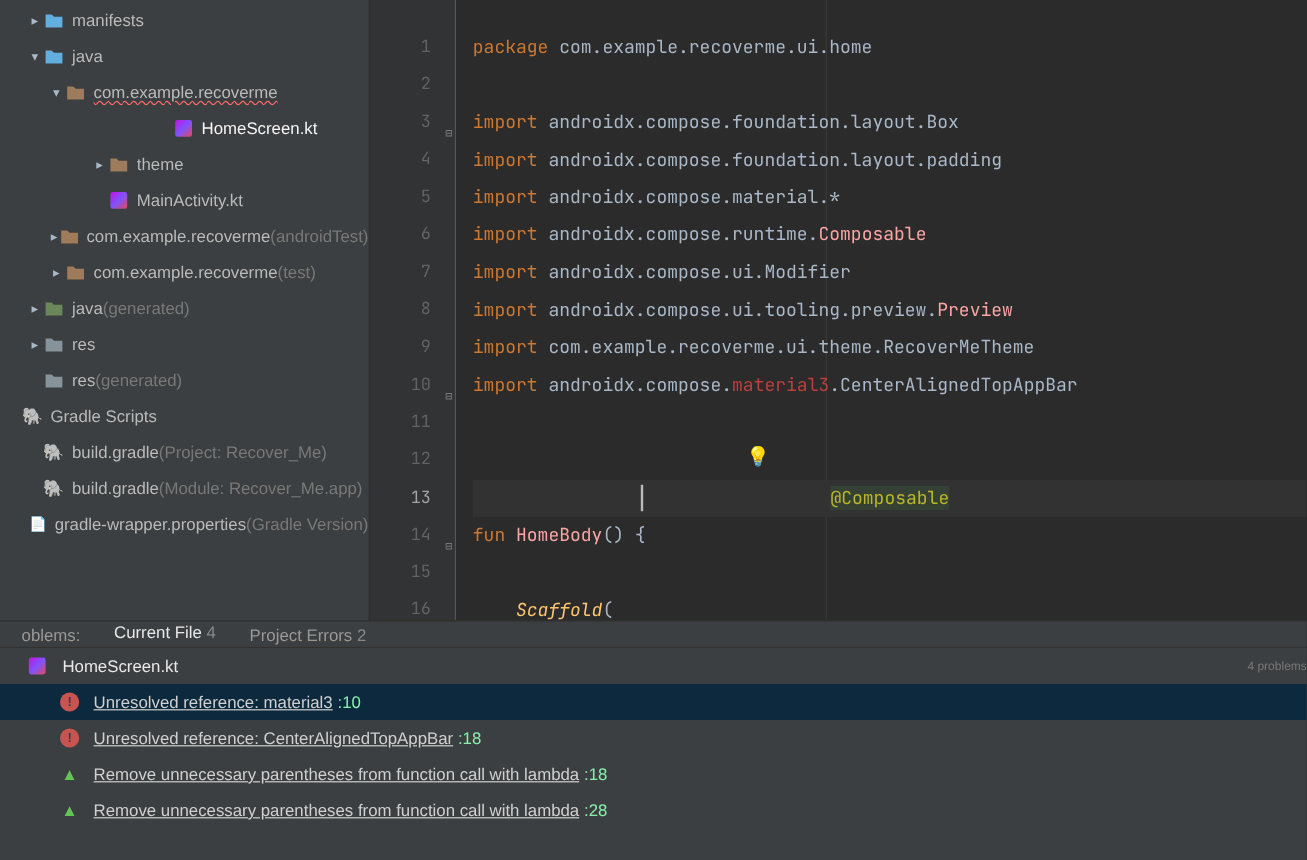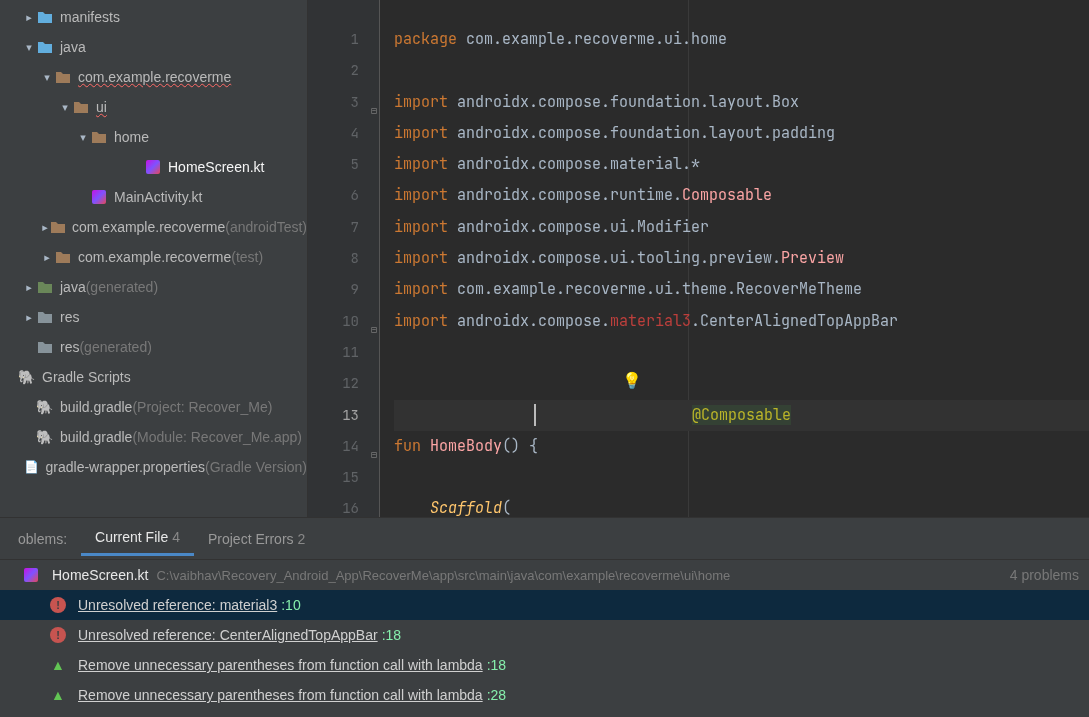--- a/index.html
+++ b/index.html
@@ -136,21 +136,21 @@
     }
     
     .problems-panel {
       height: 200px;
       background: #3c3f41;
       border-top: 1px solid #323232;
       display: flex;
       flex-direction: column;
     }
     .problems-tabs {
-      height: 42px;
+      height: 22px;
       display: flex;
       align-items: center;
       padding-left: 4px;
       border-bottom: 1px solid #323232;
     }
     .ptab {
       padding: 0 14px;
       height: 34px;
       display: flex;
       align-items: center;
@@ -165,21 +165,21 @@
     .problems-body { flex: 1; overflow-y: auto; }
     .problem-header {
       height: 30px;
       display: flex;
       align-items: center;
       padding-left: 22px;
       background: #3c3f41;
     }
     .problem-header .fname { color: #e8e8e8; margin-left: 6px; }
     .problem-header .fpath { color: #787878; margin-left: 8px; font-size: 13px; }
-    .problem-header .pcount { color: #787878; margin-left: auto; margin-right: 10px; font-size: 14px; }
+    .problem-header .pcount { color: #787878; margin-left: auto; font-size: 10px; }
     .problem-row {
       height: 30px;
       display: flex;
       align-items: center;
       padding-left: 50px;
       cursor: pointer;
     }
     .problem-row.selected { background: #0d293e; }
     .sev-icon {
       width: 16px; height: 16px;
@@ -223,44 +223,35 @@
       </div>
       <div class="tree-item indent-2">
         <span class="arrow down"></span>
         <span class="ficon">
           <svg class="folder-svg" viewBox="0 0 16 14">
             <path fill="#9e7b5a" d="M1 2h5l2 2h7v9H1z"></path>
           </svg>
         </span>
         <span class="label underline-err">com.example.recoverme</span>
       </div>
-      <div class="tree-item indent-3">
-        <span class="arrow down"></span>
+      <div class="tree-item indent-6">
+        <span class="arrow none"></span>
+        <span class="ficon">
+          <span class="kt-icon"></span>
+        </span>
+        <span class="label highlighted">HomeScreen.kt</span>
+      </div>
+      <div class="tree-item indent-4">
+        <span class="arrow right"></span>
         <span class="ficon">
           <svg class="folder-svg" viewBox="0 0 16 14">
             <path fill="#9e7b5a" d="M1 2h5l2 2h7v9H1z"></path>
           </svg>
         </span>
-        <span class="label underline-err">ui</span>
-      </div>
-      <div class="tree-item indent-4">
-        <span class="arrow down"></span>
-        <span class="ficon">
-          <svg class="folder-svg" viewBox="0 0 16 14">
-            <path fill="#9e7b5a" d="M1 2h5l2 2h7v9H1z"></path>
-          </svg>
-        </span>
-        <span class="label">home</span>
-      </div>
-      <div class="tree-item indent-6">
-        <span class="arrow none"></span>
-        <span class="ficon">
-          <span class="kt-icon"></span>
-        </span>
-        <span class="label highlighted">HomeScreen.kt</span>
+        <span class="label">theme</span>
       </div>
       <div class="tree-item indent-4">
         <span class="arrow none"></span>
         <span class="ficon">
           <span class="kt-icon"></span>
         </span>
         <span class="label">MainActivity.kt</span>
       </div>
       <div class="tree-item indent-2">
         <span class="arrow right"></span>
@@ -378,21 +369,20 @@
       <span>Project Errors</span>
       <span class="count">2</span>
     </span>
   </div>
   <div class="problems-body">
     <div class="problem-header">
       <span class="ficon">
           <span class="kt-icon"></span>
         </span>
       <span class="fname">HomeScreen.kt</span>
-      <span class="fpath">C:\vaibhav\Recovery_Android_App\RecoverMe\app\src\main\java\com\example\recoverme\ui\home</span>
       <span class="pcount">4 problems</span>
     </div>
     <div id="problem-rows">
         <div class="problem-row selected">
           <span class="sev-icon sev-error">!</span>
           <span class="problem-text">Unresolved reference: material3</span>
           <span class="problem-loc">:10</span>
         </div>
         <div class="problem-row">
           <span class="sev-icon sev-error">!</span>

